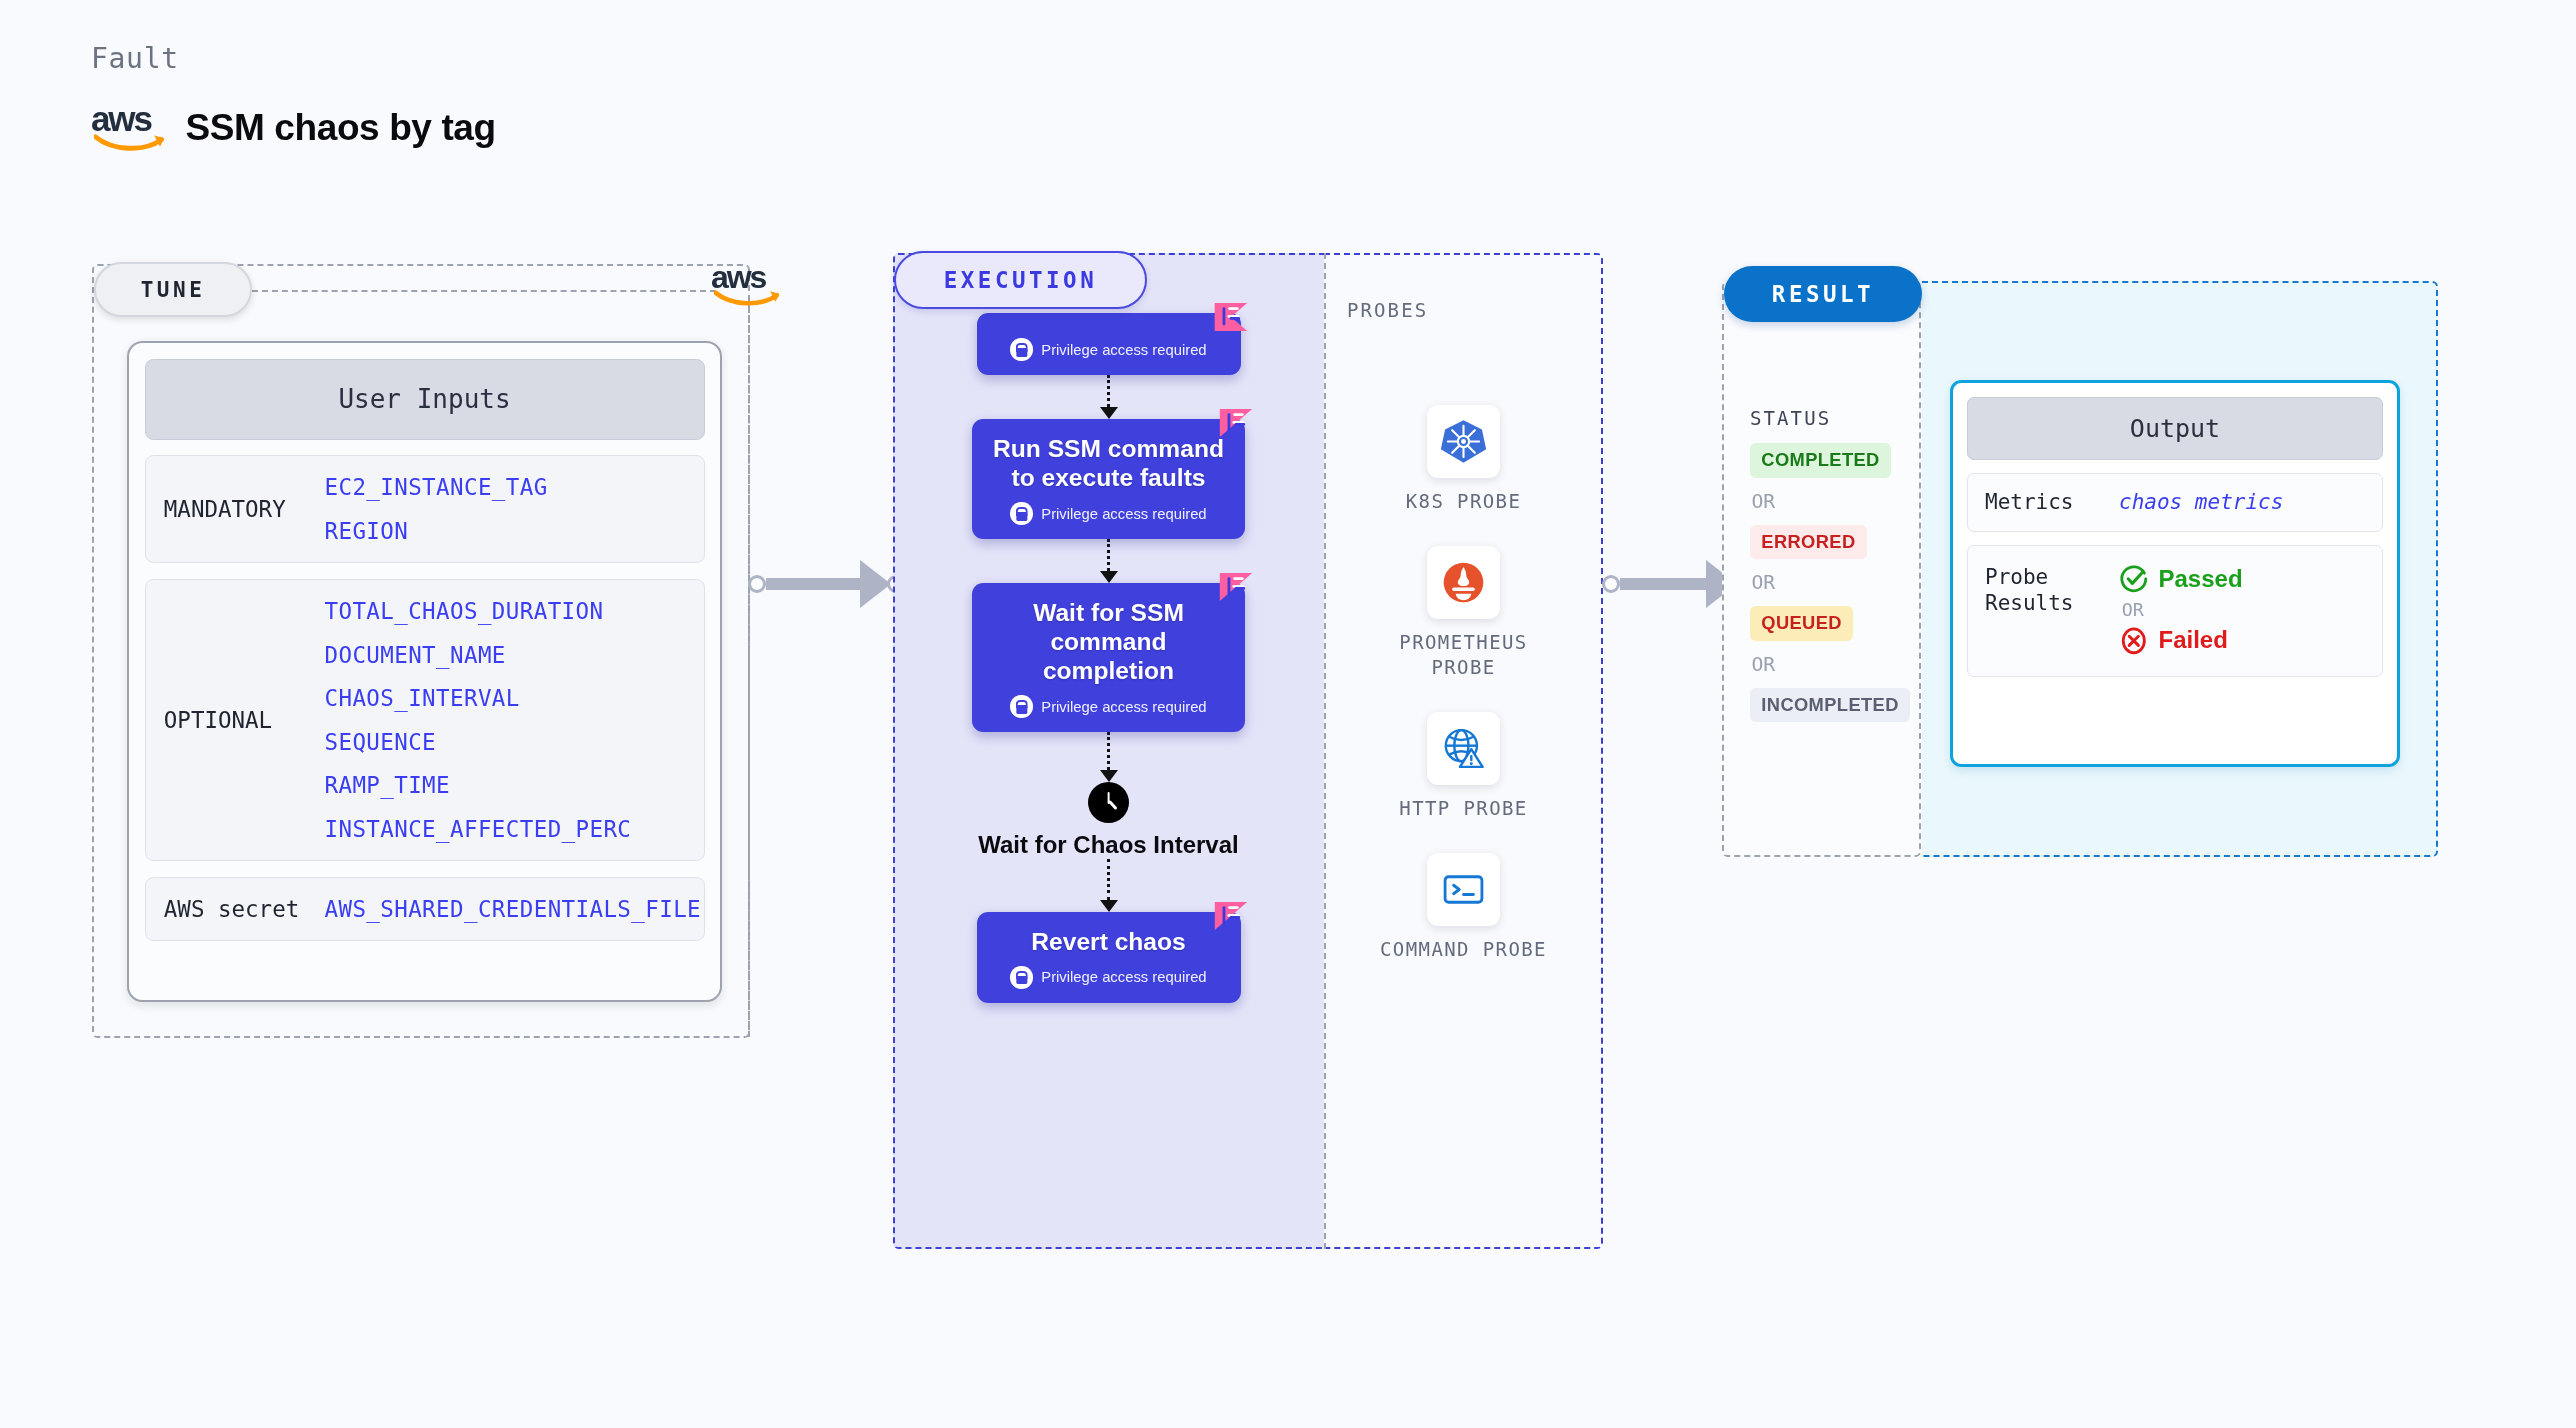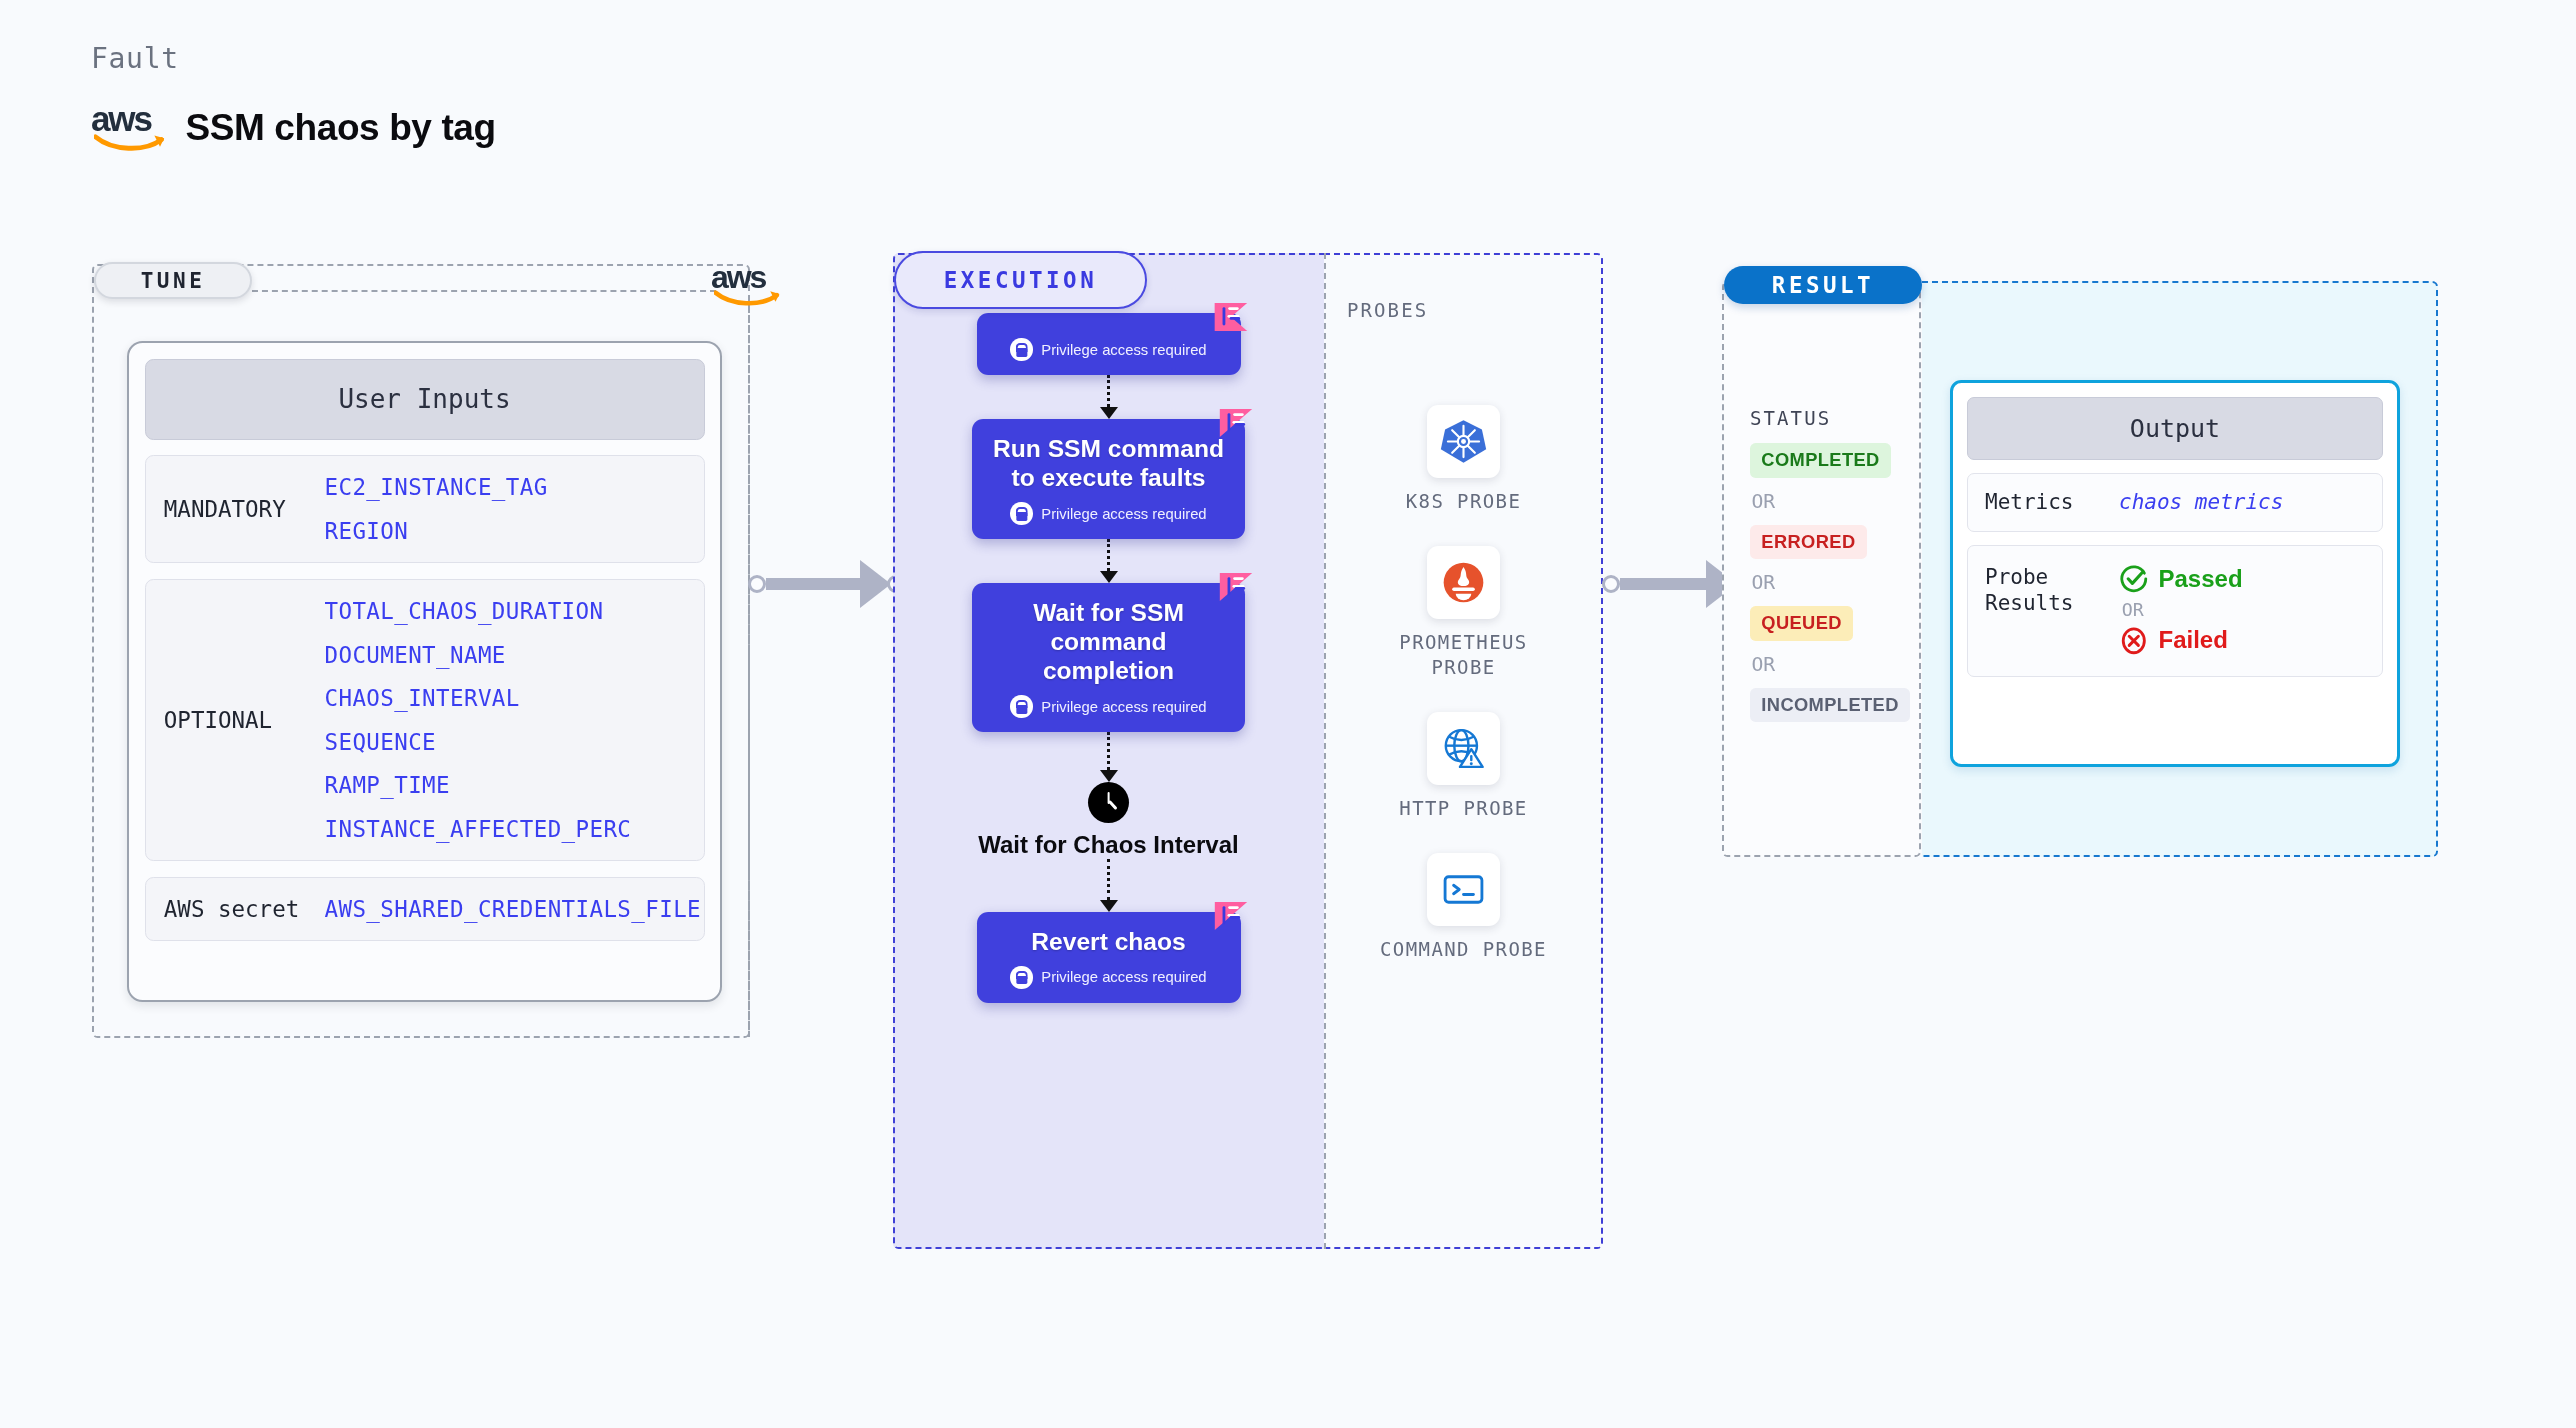--- a/index.html
+++ b/index.html
@@ -20,21 +20,21 @@
   #aws-logo .aws-smile{position:absolute;left:2.8px;top:32px;}
   #page-title{font-size:37px;font-weight:700;color:#0b0b0f;letter-spacing:-0.4px;}
 
   .pill{position:absolute;display:flex;align-items:center;justify-content:center;
         border-radius:703px;box-sizing:border-box;z-index:20;
         font-family:"DejaVu Sans Mono",monospace;font-weight:700;}
 
   
   #tune-region{position:absolute;left:92px;top:264px;width:658px;height:774px;
       border:2.1px dashed #9ca3af;border-radius:5.6px;background:transparent;box-sizing:border-box;}
-  #tune-pill{left:94px;top:262px;width:158px;height:37px;background:#eef0f4;
+  #tune-pill{left:94px;top:262px;width:158px;height:55px;background:#eef0f4;
       border:2.1px solid #d3d7de;color:#1f2430;font-size:21px;letter-spacing:3.5px;
       box-shadow:0 2.8px 7px rgba(20,25,40,.13);}
   #tune-card{position:absolute;left:127px;top:341px;width:595px;height:661px;
       background:#fbfcfe;border:2.1px solid #9ca3af;border-radius:15.5px;box-sizing:border-box;
       box-shadow:0 3.5px 9.9px rgba(20,25,40,.10);padding:15.5px;}
   #ui-header{height:79px;background:#d8dae4;border:1.4px solid #c8cbd8;border-radius:8.4px;
       display:flex;align-items:center;justify-content:center;
       font-family:"DejaVu Sans Mono",monospace;font-size:26px;color:#2b3040;}
   .param-group{margin-top:15.5px;background:#f4f5f9;border:1.4px solid #dfe1ea;border-radius:8.4px;
       display:flex;align-items:center;box-sizing:border-box;padding:18.3px 0;}
@@ -101,21 +101,21 @@
       box-shadow:0 2.8px 8.4px rgba(30,35,60,.12);display:flex;align-items:center;justify-content:center;}
   .probe-name{margin-top:11.3px;font-family:"DejaVu Sans Mono",monospace;font-size:19px;color:#646b7d;
       letter-spacing:1.4px;text-align:center;line-height:1.3;}
 
   
   #result-status-region{position:absolute;left:1722px;top:281px;width:199px;height:576px;
       border:2.1px dashed #9ca3af;border-radius:5.6px;background:#fbfcfe;box-sizing:border-box;}
   #result-output-region{position:absolute;left:1922px;top:281px;width:516px;height:576px;
       border:2.8px dashed #1778cf;border-left:none;border-radius:0 5.6px 5.6px 0;
       background:#eaf8fd;box-sizing:border-box;}
-  #result-pill{left:1724px;top:266px;width:198px;height:38px;background:#0a72c9;border:none;
+  #result-pill{left:1724px;top:266px;width:198px;height:56px;background:#0a72c9;border:none;
       color:#fff;font-size:22.5px;letter-spacing:3.5px;box-shadow:0 3.5px 8.4px rgba(10,70,140,.22);}
   #status-label{position:absolute;left:1750px;top:407px;font-family:"DejaVu Sans Mono",monospace;
       font-size:19px;color:#3f4455;letter-spacing:2.1px;}
   #status-list{position:absolute;left:1750px;top:443px;display:flex;flex-direction:column;align-items:flex-start;gap:0;}
   .status-badge{display:inline-block;padding:6.3px 11.3px;border-radius:5.6px;font-size:18.3px;font-weight:700;letter-spacing:0.4px;}
   .or-sep{font-family:"DejaVu Sans Mono",monospace;font-size:19.7px;color:#9aa0b0;margin:12px 0 12px 1.4px;}
 
   #output-card{position:absolute;left:1950px;top:380px;width:450px;height:387px;
       background:#fff;border:3.5px solid #0fa3dd;border-radius:11.3px;box-sizing:border-box;padding:14px;
       box-shadow:0 3.5px 9.9px rgba(15,100,160,.14);}

